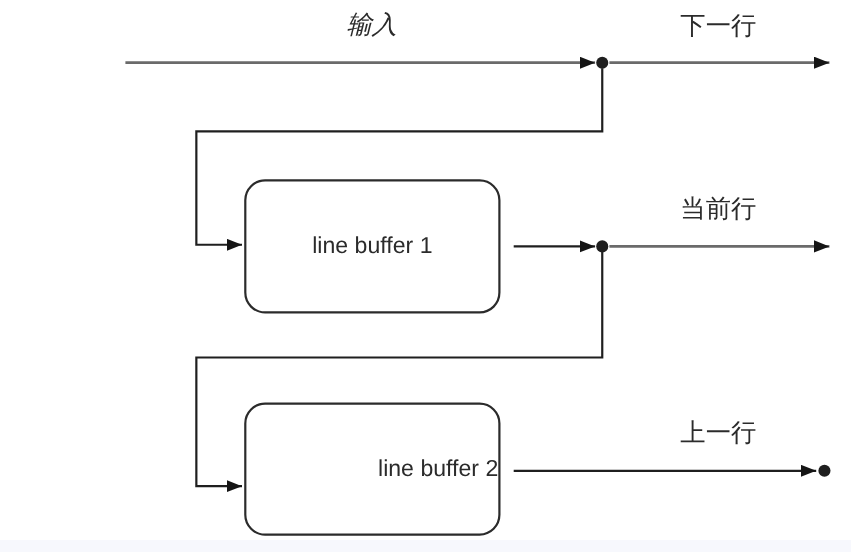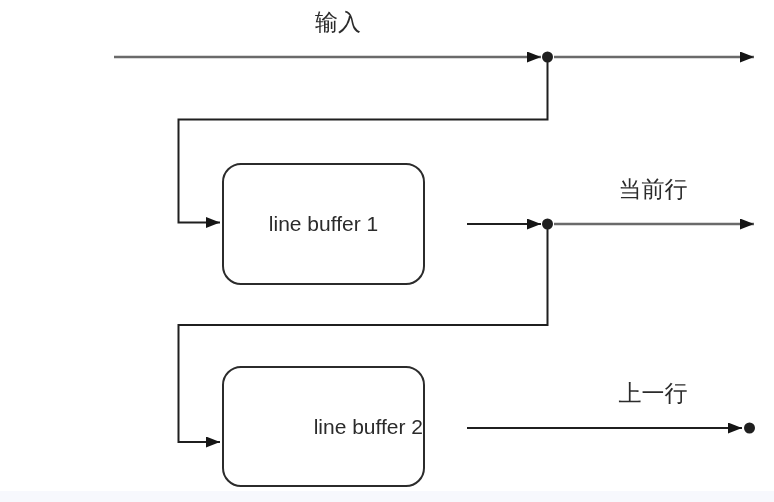--- a/index.html
+++ b/index.html
@@ -38,21 +38,21 @@
     position: absolute;
     color: var(--text, #2b2b2b);
     font-size: 23px;
     line-height: 27px;
     text-align: center;
     white-space: nowrap;
   }
   .block {
     position: absolute;
     box-sizing: border-box;
-    width: 203px;
+    width: 233px;
     border: 2px solid var(--box-border, #2b2b2b);
     border-radius: 19px;
     background: #ffffff;
     display: flex;
     align-items: center;
     justify-content: center;
     color: var(--text, #2b2b2b);
     font-size: 21px;
   }
   .block-1 { left: 222px; top: 163px; height: 122px; }
@@ -93,22 +93,23 @@
     <path class="line-gray" d="M554,224 H754" marker-end="url(#arrow)"></path>
 
     <path class="line-dark" d="M547.5,229 V325 H178.5 V442 H220" marker-end="url(#arrow)"></path>
 
     <path class="line-dark" d="M467,428 H742" marker-end="url(#arrow)"></path>
 
     <circle class="dot" cx="749.5" cy="428" r="5.5"></circle>
   </svg>
 
 
-  <div class="label" style="left:302px; top:9px; width:72px;">输入</div>
+  <div class="label" style="left:302px; top:9px; width:72px;font-style:italic;">输入</div>
 
+  <div class="label" style="left:606px; top:10px; width:94px;">下一行</div>
 
   <div class="label" style="left:606px; top:380px; width:94px;">上一行</div>
 
   <div class="label" style="left:606px; top:176px; width:94px;">当前行</div>
 
   <div class="block block-1">
     <span>line buffer 1</span>
   </div>
 
   <div class="block block-2">

